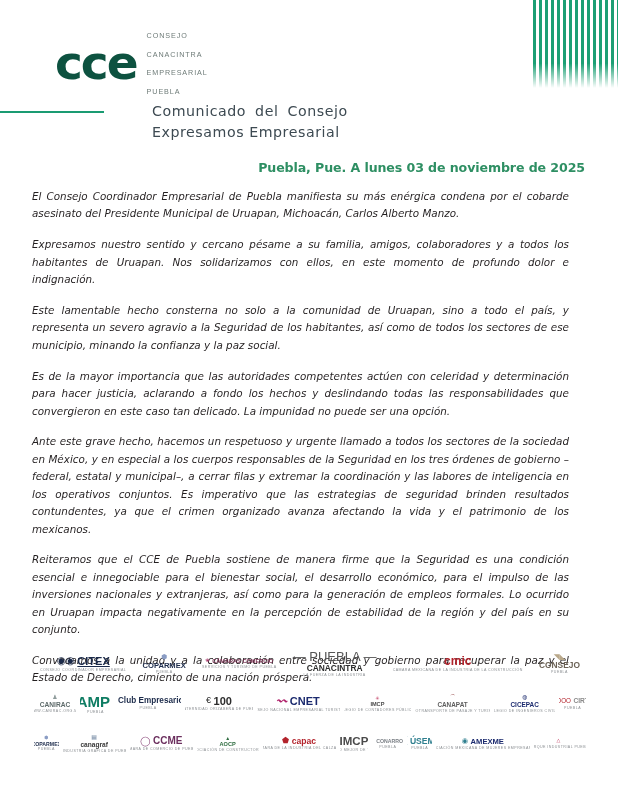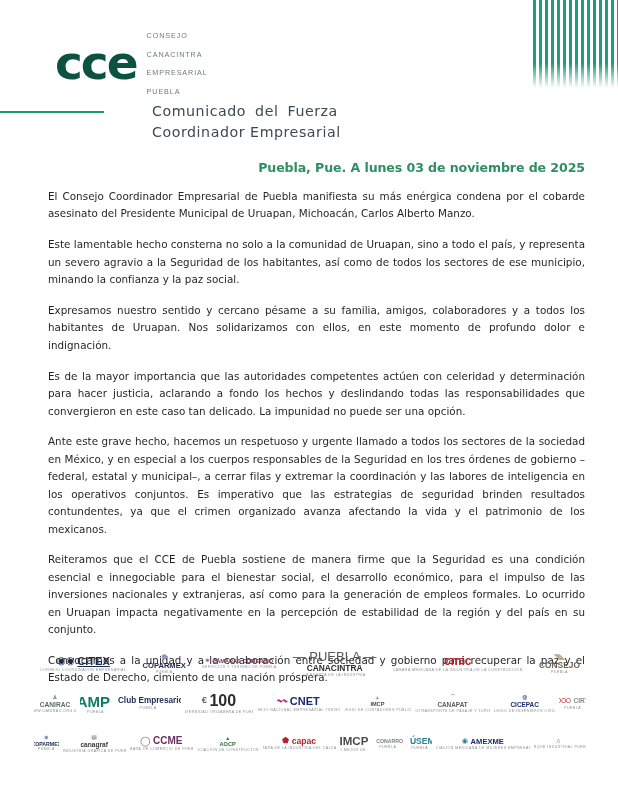--- a/index.html
+++ b/index.html
@@ -87,22 +87,23 @@
     font-size: 12.6px;
     font-weight: bold;
     color: #2e8f63;
     letter-spacing: -0.1px;
     font-family: "DejaVu Sans", sans-serif;
   }
 
   
   .body-copy {
     position: absolute;
-    top: 188px; left: 48px;
+    top: 188px; left: 32px;
     width: 537px;
+    font-style: italic;
   }
   .body-copy p {
     font-size: 10.35px;
     line-height: 17.4px;
     color: #231f20;
     text-align: justify;
     text-justify: inter-word;
     margin-bottom: 13.5px;
     letter-spacing: 0.03px;
     font-family: "DejaVu Sans", sans-serif;
@@ -169,30 +170,30 @@
       <span>CONSEJO</span>
       <span>CANACINTRA</span>
       <span>EMPRESARIAL</span>
       <span>PUEBLA</span>
     </div>
   </div>
 
   <div class="green-rule"></div>
 
   <div class="doc-title">
-    <span class="l1">Comunicado del Fuerza</span>
-    <span class="l2">Coordinador Empresarial</span>
+    <span class="l1">Comunicado del Consejo</span>
+    <span class="l2">Expresamos Empresarial</span>
   </div>
 
   <div class="dateline">Puebla, Pue. A lunes 03 de noviembre de 2025</div>
 
   <div class="body-copy">
       <p>El Consejo Coordinador Empresarial de Puebla manifiesta su más enérgica condena por el cobarde asesinato del Presidente Municipal de Uruapan, Michoacán, Carlos Alberto Manzo.</p>
+      <p>Expresamos nuestro sentido y cercano pésame a su familia, amigos, colaboradores y a todos los habitantes de Uruapan. Nos solidarizamos con ellos, en este momento de profundo dolor e indignación.</p>
       <p>Este lamentable hecho consterna no solo a la comunidad de Uruapan, sino a todo el país, y representa un severo agravio a la Seguridad de los habitantes, así como de todos los sectores de ese municipio, minando la confianza y la paz social.</p>
-      <p>Expresamos nuestro sentido y cercano pésame a su familia, amigos, colaboradores y a todos los habitantes de Uruapan. Nos solidarizamos con ellos, en este momento de profundo dolor e indignación.</p>
       <p>Es de la mayor importancia que las autoridades competentes actúen con celeridad y determinación para hacer justicia, aclarando a fondo los hechos y deslindando todas las responsabilidades que convergieron en este caso tan delicado. La impunidad no puede ser una opción.</p>
       <p>Ante este grave hecho, hacemos un respetuoso y urgente llamado a todos los sectores de la sociedad en México, y en especial a los cuerpos responsables de la Seguridad en los tres órdenes de gobierno –federal, estatal y municipal–, a cerrar filas y extremar la coordinación y las labores de inteligencia en los operativos conjuntos. Es imperativo que las estrategias de seguridad brinden resultados contundentes, ya que el crimen organizado avanza afectando la vida y el patrimonio de los mexicanos.</p>
       <p>Reiteramos que el CCE de Puebla sostiene de manera firme que la Seguridad es una condición esencial e innegociable para el bienestar social, el desarrollo económico, para el impulso de las inversiones nacionales y extranjeras, así como para la generación de empleos formales. Lo ocurrido en Uruapan impacta negativamente en la percepción de estabilidad de la región y del país en su conjunto.</p>
       <p>Convocamos a la unidad y a la colaboración entre sociedad y gobierno para recuperar la paz y el Estado de Derecho, cimiento de una nación próspera.</p>
     </div>
 
   <div class="logo-bands">
       <div class="logo-row">
         <div class="logo">
           <div class="lg-inline">
@@ -241,21 +242,21 @@
         <div class="logo">
           <div class="lg-inline">
             <span class="lg-glyph" style="color: rgb(27, 42, 74); font-size: 7.79px;">▣</span>
             <span class="lg-main" style="color: rgb(27, 42, 74); font-size: 8.2px;">Club Empresarios</span>
           </div>
           <span class="lg-sub">Puebla</span>
         </div>
         <div class="logo">
           <div class="lg-inline">
             <span class="lg-glyph" style="color: rgb(43, 43, 43); font-size: 9.12px;">€</span>
-            <span class="lg-main" style="color: rgb(43, 43, 43); font-size: 16px;">100</span>
+            <span class="lg-main" style="color: rgb(43, 43, 43); font-size: 11px;">100</span>
           </div>
           <span class="lg-sub">Fraternidad Orizabeña de Puebla</span>
         </div>
         <div class="logo">
           <div class="lg-inline">
             <span class="lg-glyph" style="color: rgb(176, 36, 108); font-size: 10.45px;">〰</span>
             <span class="lg-main" style="color: rgb(27, 42, 110); font-size: 11px;">CNET</span>
           </div>
           <span class="lg-sub">Consejo Nacional Empresarial Turístico</span>
         </div>

